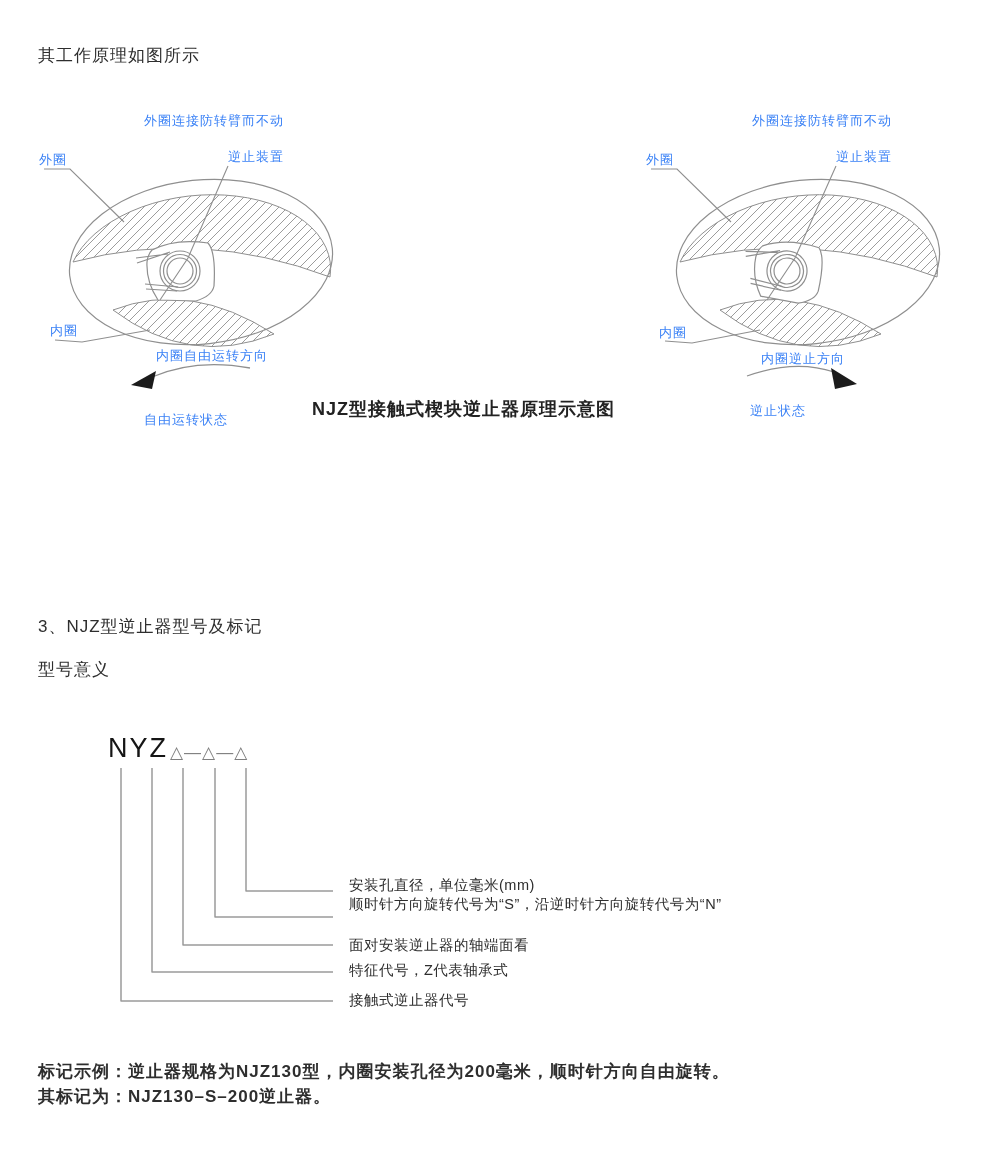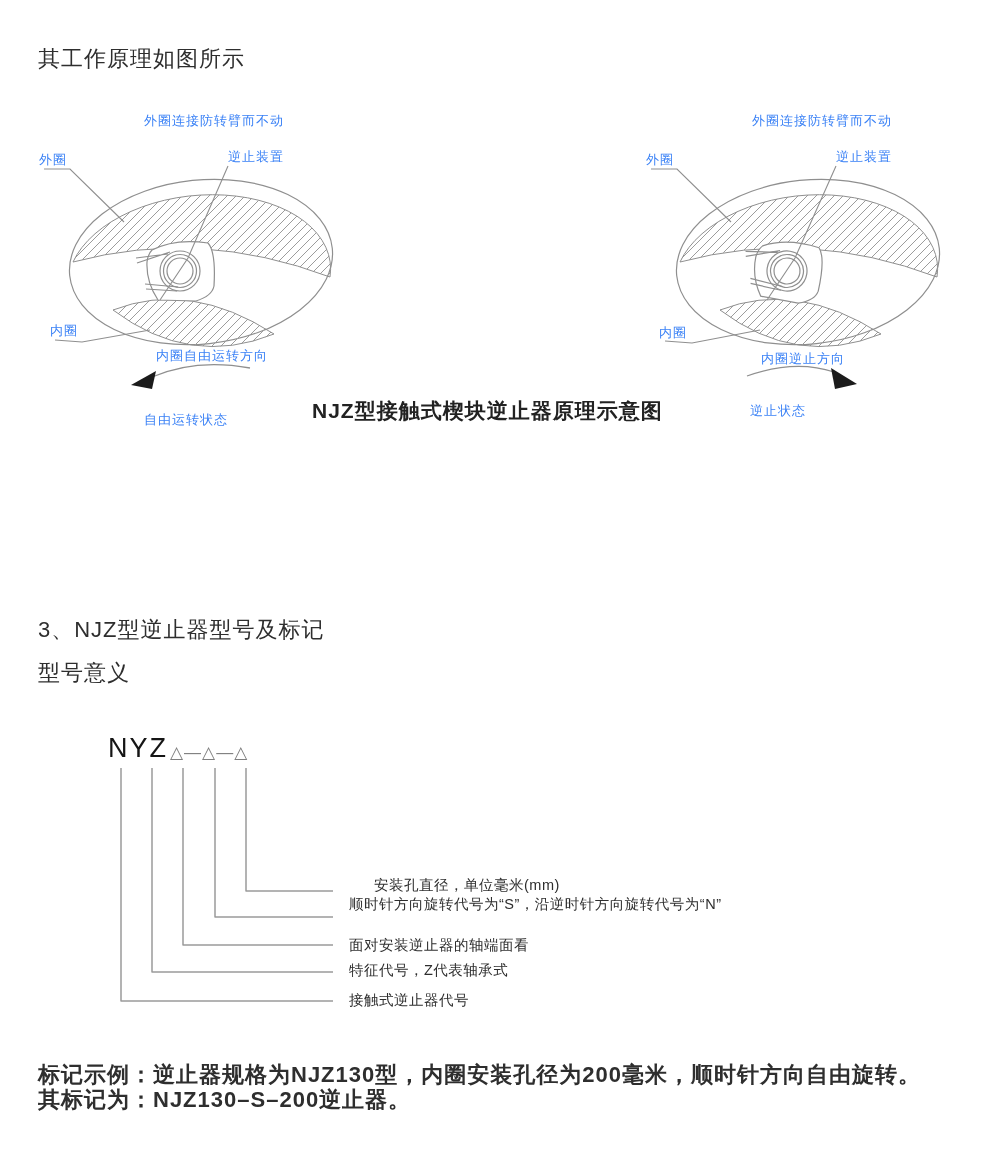--- a/index.html
+++ b/index.html
@@ -1,21 +1,21 @@
 <!DOCTYPE html>
 <html><head>
 <meta charset="utf-8">
 <style>
   html,body{margin:0;padding:0;background:#ffffff;}
   body{width:1000px;height:1168px;position:relative;
        font-family:"Liberation Sans","DejaVu Sans",sans-serif;color:#2e2e2e;}
   .abs{position:absolute;white-space:nowrap;}
-  .t17{font-size:22px;letter-spacing:1px;}
+  .t17{font-size:17px;letter-spacing:1px;}
   .dlabel{font-size:13px;color:#3b82f6;letter-spacing:1px;text-align:center;}
-  .caption{font-size:21px;font-weight:600;letter-spacing:1px;color:#222;}
+  .caption{font-size:18px;font-weight:600;letter-spacing:1px;color:#222;}
   .bold{font-weight:700;}
   .code-prefix{font-size:27px;font-weight:normal;letter-spacing:2px;color:#151515;}
   .code-tri{font-size:17px;color:#7f7f7f;letter-spacing:1px;}
   .expl{font-size:14.5px;line-height:16.5px;color:#2e2e2e;letter-spacing:0.5px;}
   svg{position:absolute;left:0;top:0;}
   .nowrapblock span{display:block;}
 </style>
 </head>
 <body>
 
@@ -84,21 +84,21 @@
 <div class="abs dlabel" style="left:659px;top:324px;">内圈</div>
 <div class="abs dlabel" style="left:761px;top:350px;">内圈逆止方向</div>
 <div class="abs dlabel" style="left:750px;top:402px;">逆止状态</div>
 
 <div class="abs t17" style="left:38px;top:615px;">3、NJZ型逆止器型号及标记</div>
 <div class="abs t17" style="left:38px;top:658px;">型号意义</div>
 
 <div class="abs code-prefix" style="left:108px;top:733px;">NYZ</div>
 <div class="abs code-tri" style="left:170px;top:742px;">△—△—△</div>
 
-<div class="abs expl" style="left:349px;top:877px;margin-left:25px;">安装孔直径，单位毫米(mm)</div>
+<div class="abs expl" style="left:349px;top:877px;">安装孔直径，单位毫米(mm)</div>
 <div class="abs expl nowrapblock" style="left:349px;top:896px;">
   <span>顺时针方向旋转代号为“S”，沿逆时针方向旋转代号为“N”</span>
 </div>
 <div class="abs expl" style="left:349px;top:937px;">面对安装逆止器的轴端面看</div>
 <div class="abs expl" style="left:349px;top:962px;">特征代号，Z代表轴承式</div>
 <div class="abs expl" style="left:349px;top:992px;">接触式逆止器代号</div>
 
 <div class="abs t17 bold" style="left:38px;top:1060px;">标记示例：逆止器规格为NJZ130型，内圈安装孔径为200毫米，顺时针方向自由旋转。</div>
 <div class="abs t17 bold" style="left:38px;top:1085px;">其标记为：NJZ130–S–200逆止器。</div>
 

